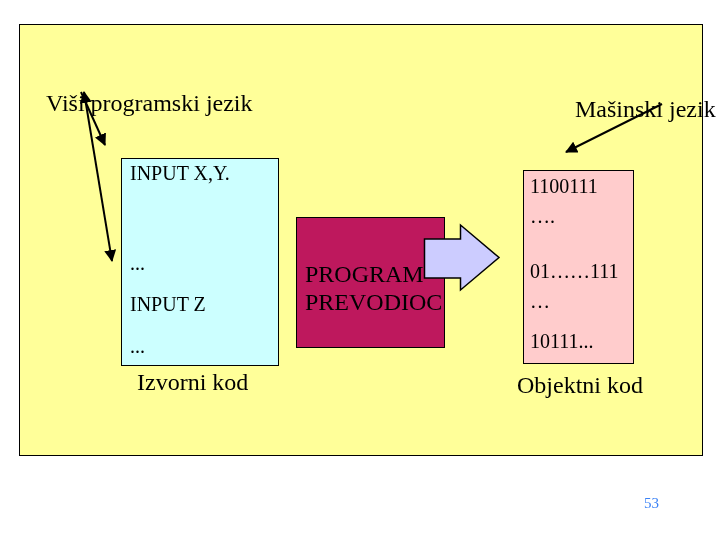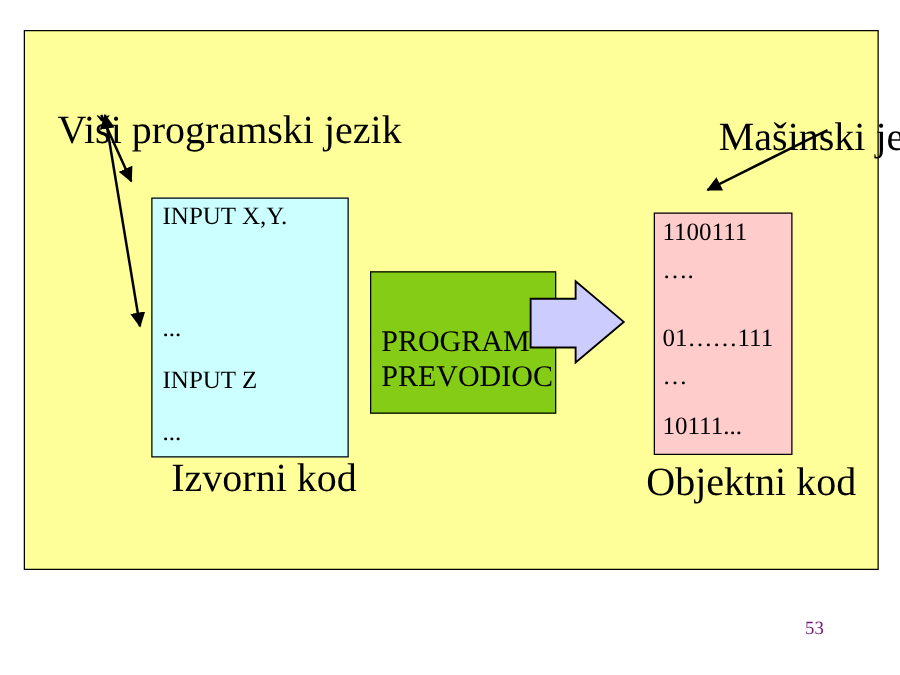--- a/index.html
+++ b/index.html
@@ -12,49 +12,49 @@
     overflow: hidden;
   }
   .slide {
     position: absolute;
     left: 19px; top: 24px;
     width: 684px; height: 432px;
     background: #FFFF99;
     border: 1.5px solid #000000;
   }
   .abs { position: absolute; white-space: nowrap; }
-  .label-lg { font-size: 32px; line-height: 24px; }
+  .label-lg { font-size: 24px; line-height: 24px; }
   .box {
     position: absolute;
     border: 1.5px solid #000000;
   }
   .box-text { font-size: 20px; line-height: 24px; position: absolute; white-space: nowrap; }
   #source-box { left: 101px; top: 133px; width: 158px; height: 208px; background: #CCFFFF; }
   #source-box .c0 { left: 8px; top: 2px; }
   #source-box .c1 { left: 8px; top: 92px; }
   #source-box .c2 { left: 8px; top: 133px; }
   #source-box .c3 { left: 8px; top: 175px; }
-  #translator-box { left: 276px; top: 192px; width: 149px; height: 114px; background: #84cc16; padding-left: 24px; }
+  #translator-box { left: 276px; top: 192px; width: 149px; height: 131px; background: #be185d; padding-left: 24px; }
   #translator-box .t-lines { left: 8px; top: 42px; font-size: 24px; line-height: 28px; position: absolute; }
   #object-box { left: 503px; top: 145px; width: 111px; height: 194px; background: #FFCCCC; }
   #object-box .p0 { left: 6px; top: 3px; }
   #object-box .p1 { left: 6px; top: 33px; }
   #object-box .p2 { left: 6px; top: 60px; }
   #object-box .p3 { left: 6px; top: 88px; text-align: right; }
   #object-box .p4 { left: 6px; top: 118px; }
   #object-box .p5 { left: 6px; top: 158px; }
   #title-left  { left: 26px;  top: 66px; }
   #title-right { left: 555px; top: 72px; }
   #caption-source { left: 117px; top: 345px; }
   #caption-object { left: 497px; top: 348px; }
   #page-number {
     position: absolute;
     left: 644px; top: 496px;
     font-size: 15px; line-height: 15px;
-    color: #701a75;
+    color: #3b82f6;
   }
   #arrow-layer {
     position: absolute;
     left: 0; top: 0; width: 720px; height: 540px;
     pointer-events: none;
   }
 </style>
 </head>
 <body>
 

